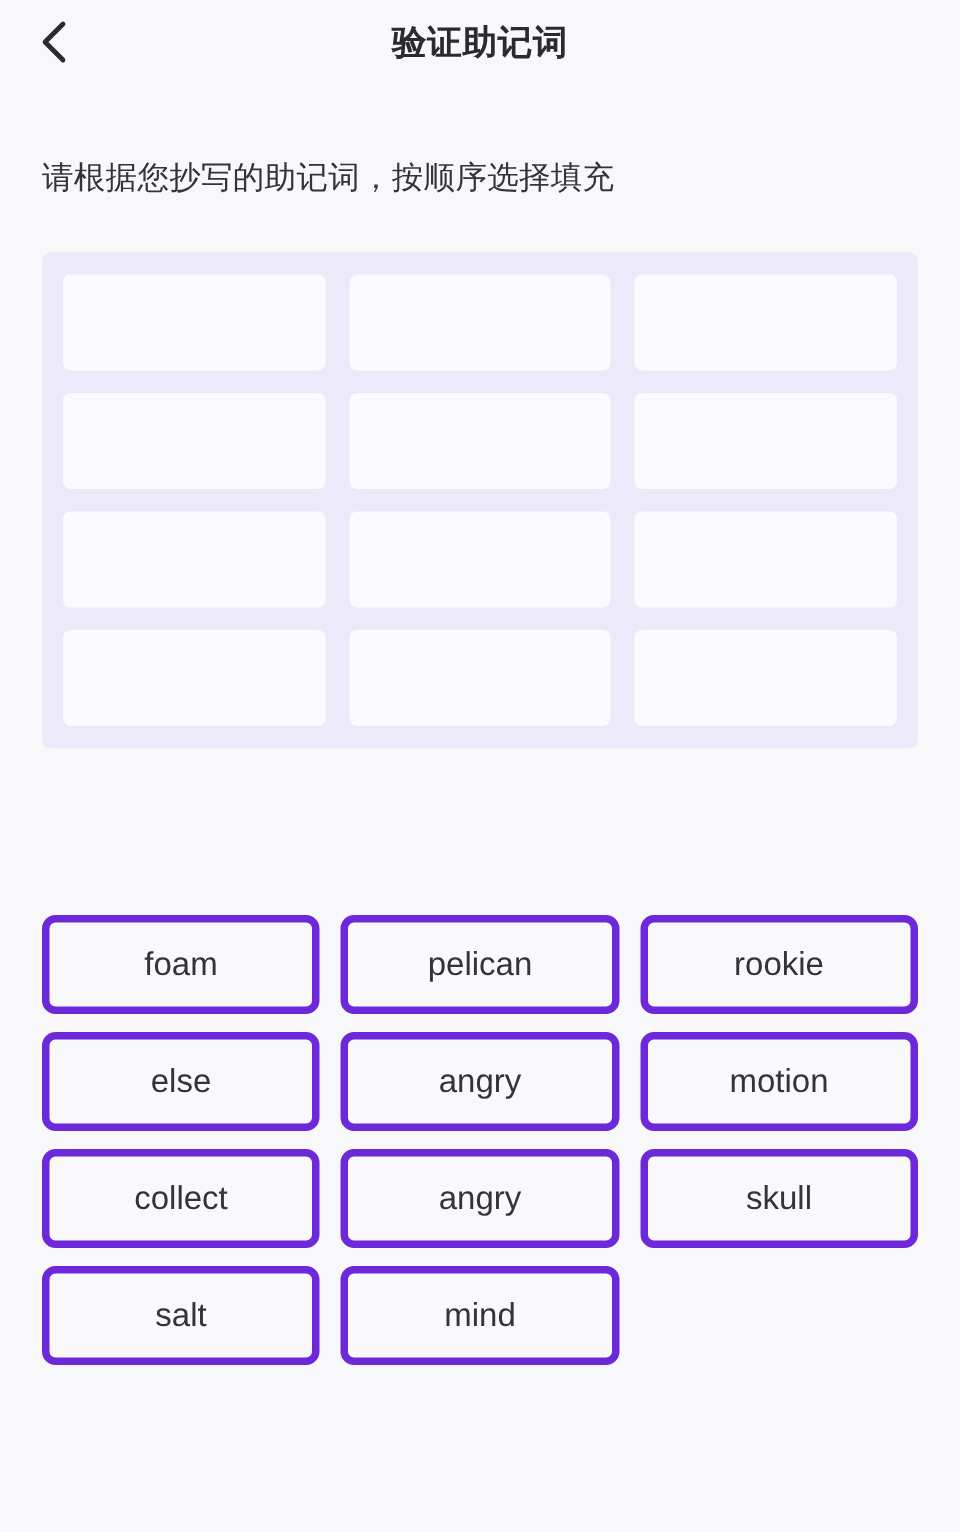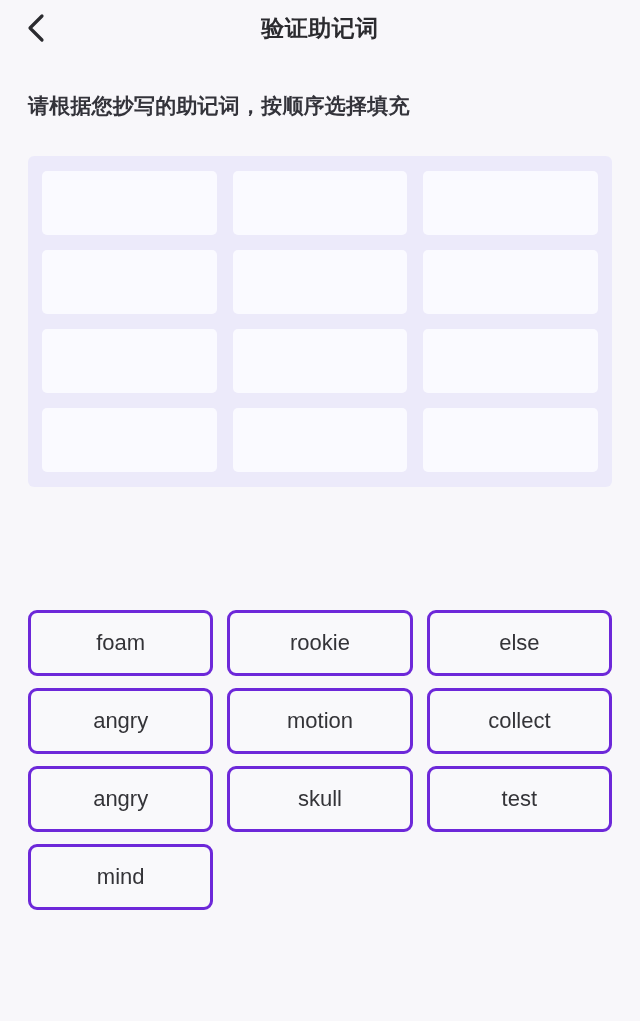--- a/index.html
+++ b/index.html
@@ -40,23 +40,23 @@
   .header-title {
     font-size: 23px;
     font-weight: bold;
     letter-spacing: 0.5px;
     color: #2b2b2f;
     line-height: 1;
   }
 
   
   .instruction {
-    margin: 36px 0 0 28px;
+    margin: 48px 0 0 28px;
     font-size: 21px;
-    font-weight: bold;
+    font-weight: normal;
     color: #33333a;
     letter-spacing: 0.2px;
   }
 
   
   .slot-grid {
     margin: 36px 28px 0 28px;
     width: 584px;
     box-sizing: border-box;
     background: #eceafa;
@@ -86,21 +86,21 @@
     top: 610px;
     width: 584px;
     display: grid;
     grid-template-columns: repeat(3, 1fr);
     grid-auto-rows: 66px;
     column-gap: 14px;
     row-gap: 12px;
   }
   .word-button {
     background: #f9f9fb;
-    border: 3px solid #6d28d9;
+    border: 5px solid #6d28d9;
     border-radius: 9px;
     display: flex;
     align-items: center;
     justify-content: center;
     font-size: 22px;
     font-weight: 500;
     color: #343438;
     cursor: pointer;
     box-sizing: border-box;
     user-select: none;
@@ -132,22 +132,23 @@
   <div class="slot"></div>
   <div class="slot"></div>
   <div class="slot"></div>
   <div class="slot"></div>
   <div class="slot"></div>
   <div class="slot"></div>
 </div>
 
 <div class="word-bank">
   <div class="word-button">foam</div>
+  <div class="word-button">pelican</div>
   <div class="word-button">rookie</div>
   <div class="word-button">else</div>
   <div class="word-button">angry</div>
   <div class="word-button">motion</div>
   <div class="word-button">collect</div>
   <div class="word-button">angry</div>
   <div class="word-button">skull</div>
-  <div class="word-button">test</div>
+  <div class="word-button">salt</div>
   <div class="word-button">mind</div>
 </div>
 
 </body></html>

